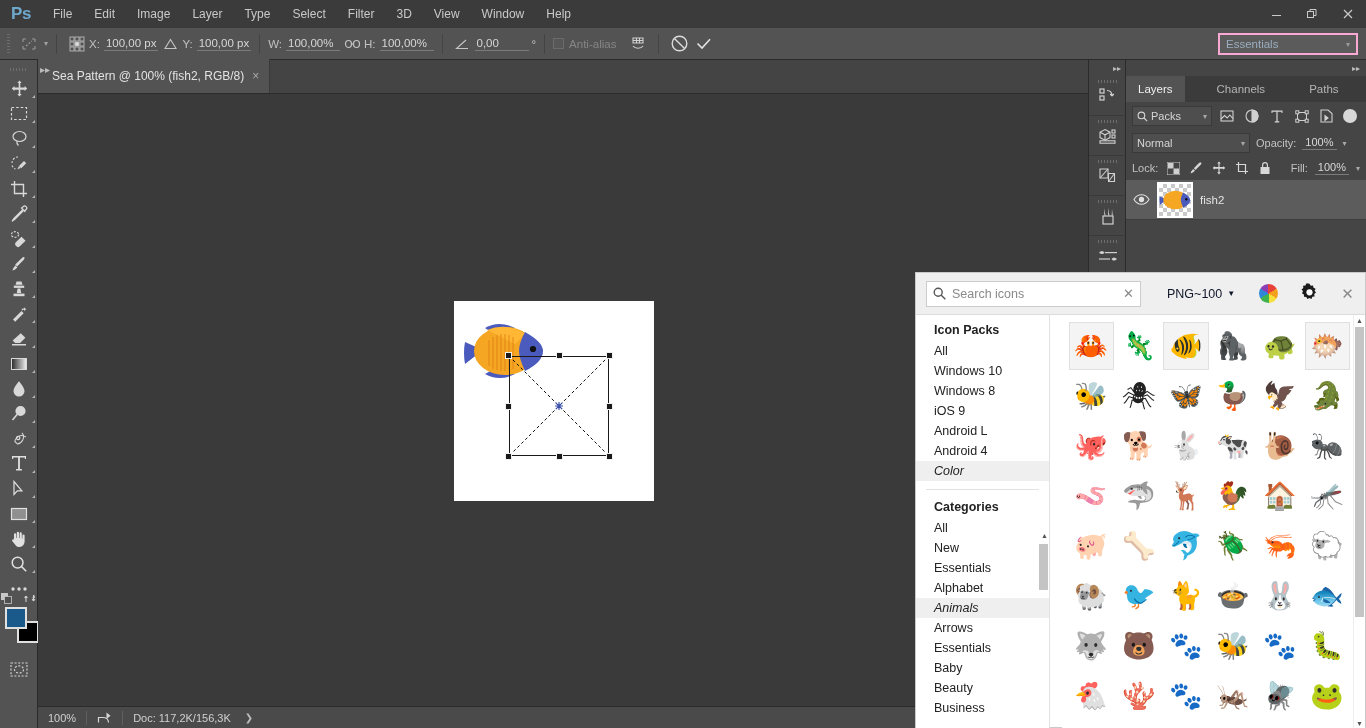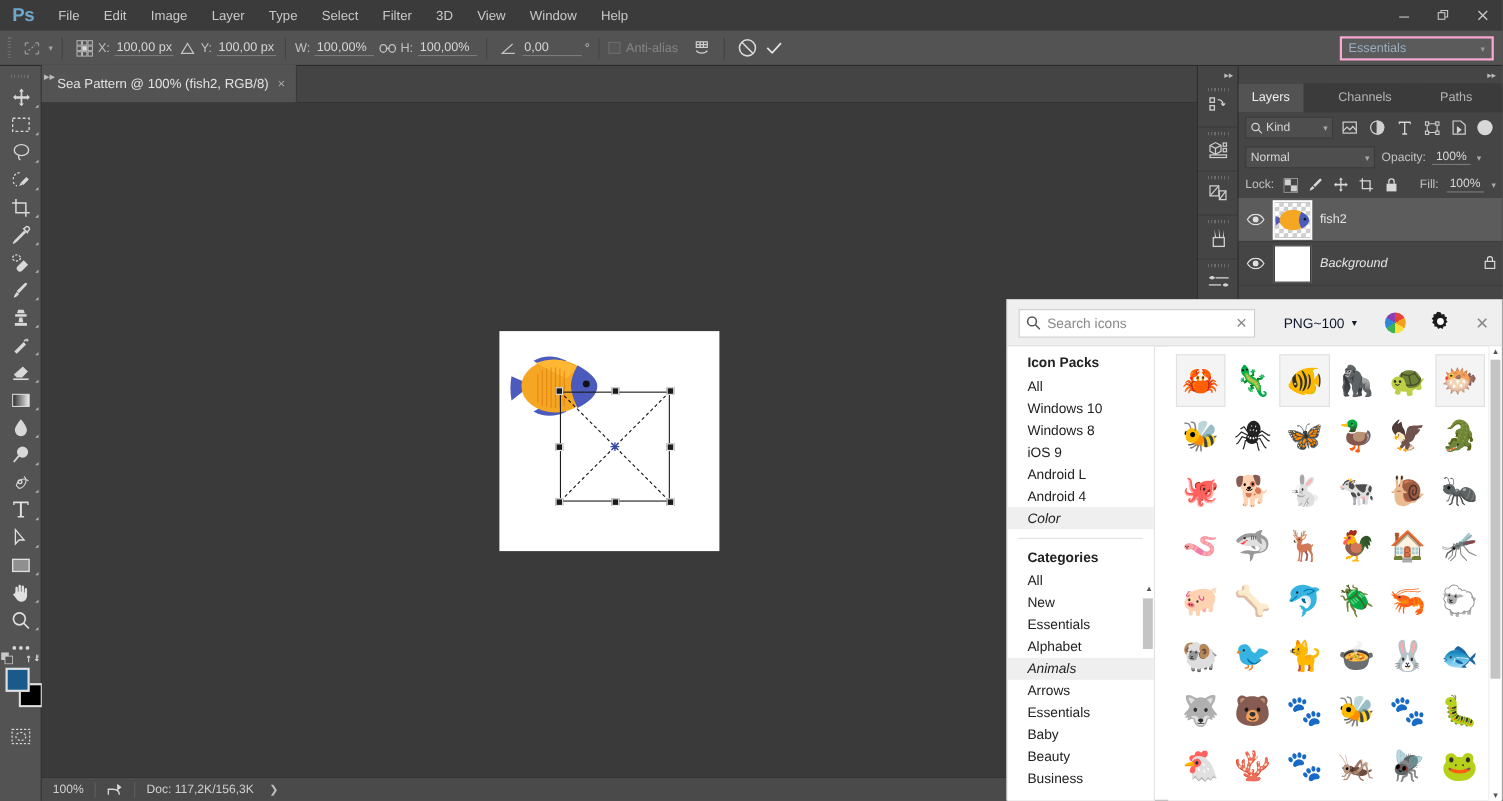--- a/index.html
+++ b/index.html
@@ -670,21 +670,21 @@
         </svg>
       </div>
     </div>
 
     <div class="lp-filter">
       <div class="kind-select">
         <svg width="11" height="11" viewBox="0 0 11 11" fill="none" stroke="#d5d5d5" stroke-width="1.1">
           <circle cx="4.4" cy="4.4" r="3.3"></circle>
             <path d="M7 7l3.2 3.2"></path>
         </svg>
-        <span>Kind</span>
+        <span>Packs</span>
         <span class="cv">▾</span>
       </div>
       <div class="filt-ico">
         <svg width="14" height="12" viewBox="0 0 14 12" fill="none" stroke="#d0d0d0" stroke-width="1.1">
           <rect x="1" y="1" width="12" height="10"></rect>
             <path d="M1 9l3.6-3.4 2.6 2.4 2.6-3L13 8.6"></path>
         </svg>
       </div>
       <div class="filt-ico">
         <svg width="14" height="14" viewBox="0 0 14 14" fill="none" stroke="#d0d0d0" stroke-width="1.1">
@@ -773,36 +773,20 @@
         <svg width="32" height="32" viewBox="0 0 82 70" style="position:absolute;left:0;top:0;width:32px;height:32px;">
           <path d="M2 26 L20 34 L2 48 Q0 37 2 26 Z" fill="#4a5bbd"></path>
           <ellipse cx="42" cy="35" rx="31" ry="24" fill="#f5a623"></ellipse>
           <path d="M62 16 Q80 26 80 35 Q80 46 62 55 Q56 42 56 35 Q56 27 62 16 Z" fill="#4a5bbd"></path>
           <circle cx="70" cy="33" r="3.1" fill="#111"></circle>
         </svg>
       </div>
       <div class="layer-name">fish2</div>
     </div>
 
-    <div class="layer-row">
-      <div class="eye">
-        <svg width="17" height="11" viewBox="0 0 17 11" fill="none" stroke="#e0e0e0" stroke-width="1.1">
-          <path d="M1 5.5C3 2 6 0.8 8.5 0.8S14 2 16 5.5C14 9 11 10.2 8.5 10.2S3 9 1 5.5z"></path>
-          <circle cx="8.5" cy="5.5" r="2.1" fill="#e0e0e0"></circle>
-        </svg>
-      </div>
-      <div class="thumb"></div>
-      <div class="layer-name italic">Background</div>
-      <div class="lock-right">
-        <svg width="11" height="13" viewBox="0 0 11 13" fill="none" stroke="#d8d8d8" stroke-width="1.1">
-          <rect x="1.2" y="5.6" width="8.6" height="6.4"></rect>
-            <path d="M3.2 5.6V3.6a2.3 2.3 0 014.6 0v2"></path>
-        </svg>
-      </div>
-    </div>
   </div>
 
   <div class="iconfinder">
     <div class="if-header">
       <div class="if-search">
         <svg width="13" height="13" viewBox="0 0 13 13" fill="none" stroke="#555" stroke-width="1.4">
           <circle cx="5.2" cy="5.2" r="4"></circle>
             <path d="M8.3 8.3l4 4"></path>
         </svg>
         <input type="text" placeholder="Search icons" style="">

